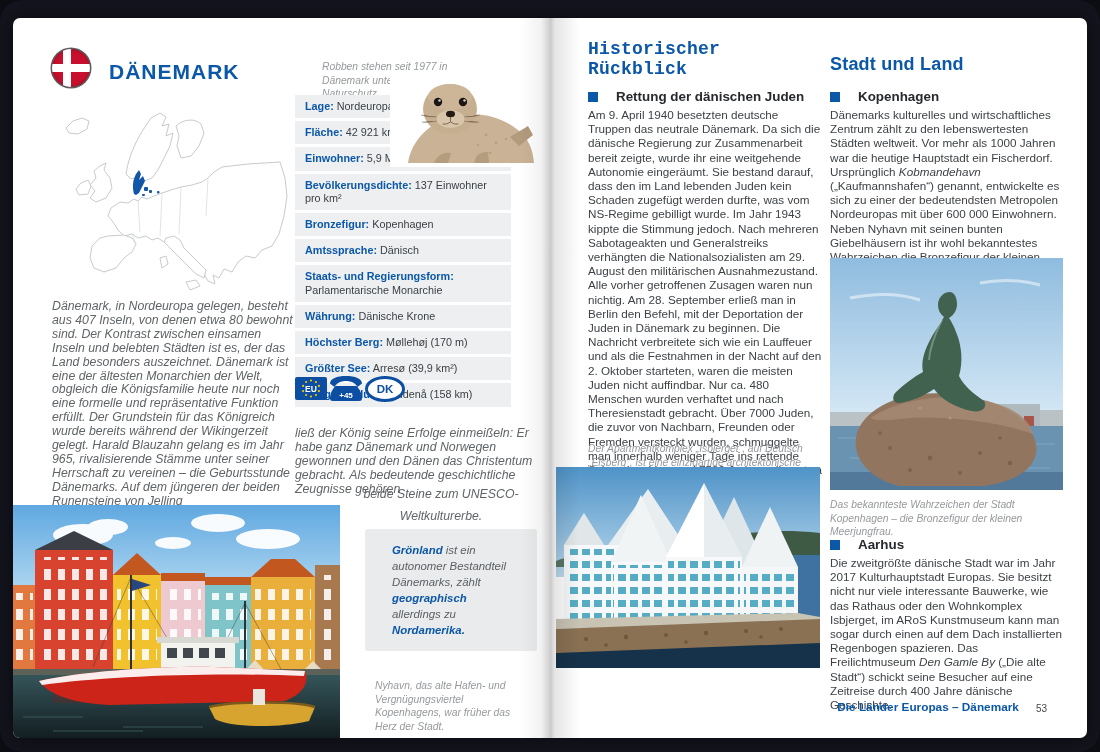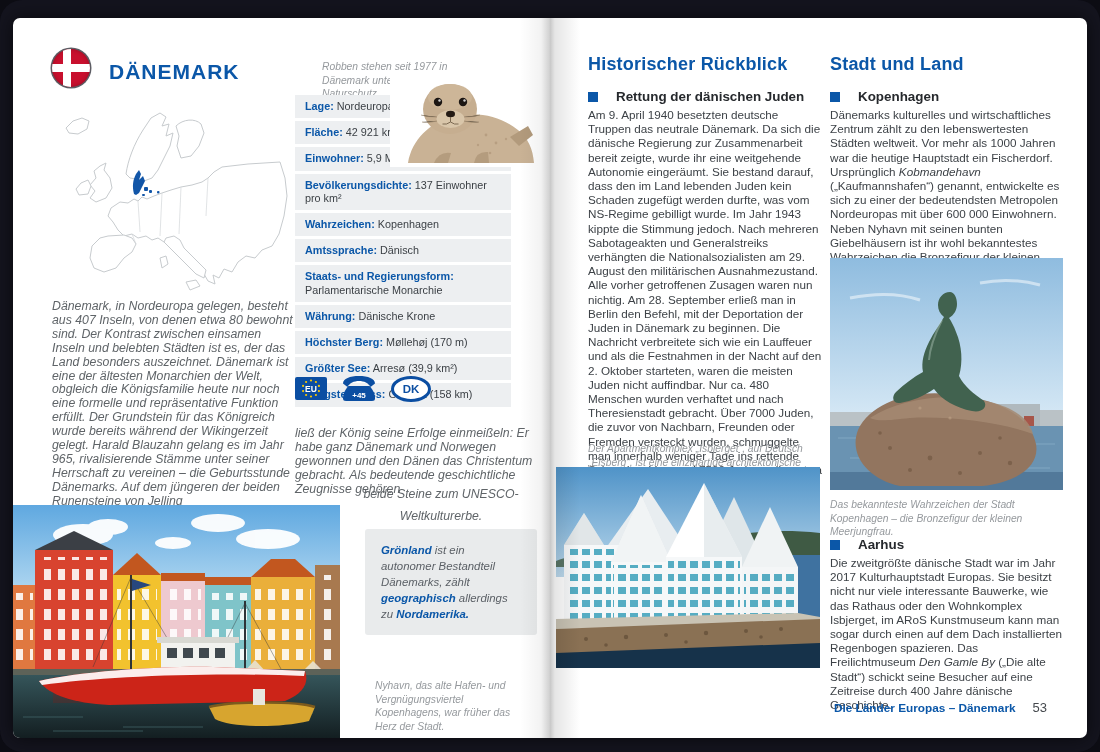--- a/index.html
+++ b/index.html
@@ -17,41 +17,41 @@
   .flag-badge .h{position:absolute;left:0;top:15px;width:100%;height:8px;background:#fff;}
   .flag-badge .v{position:absolute;left:11px;top:0;width:8px;height:100%;background:#fff;}
   .country-title{position:absolute;left:96px;top:42px;font-size:21px;font-weight:bold;letter-spacing:1px;color:#0b57a8;}
   .europe-map{position:absolute;left:35px;top:68px;}
   .intro{position:absolute;left:39px;top:282px;width:243px;font-size:12.3px;line-height:13.9px;font-style:italic;color:#5f6468;}
   .seal-caption{position:absolute;left:309px;top:42px;width:128px;font-size:10.3px;line-height:13.5px;font-style:italic;color:#95999d;}
   .seal-photo{position:absolute;left:377px;top:55px;width:145px;height:94px;background:#fff;z-index:5;}
   .facts{position:absolute;left:282px;top:77px;width:216px;}
   .fact-row{background:#edeff1;padding:5px 10px;margin-bottom:3px;font-size:10.8px;line-height:13.2px;color:#3a3f44;}
   .fact-row .lbl{color:#0b57a8;font-weight:bold;}
-  .icons-row{position:absolute;left:282px;top:357px;display:flex;align-items:center;gap:13px;}
+  .icons-row{position:absolute;left:282px;top:357px;display:flex;align-items:center;}
   .dk-badge{width:40px;height:26px;}
   .continuation{position:absolute;left:282px;top:409px;width:246px;font-size:12.3px;line-height:13.9px;font-style:italic;color:#5f6468;}
   .continuation2{position:absolute;left:330px;top:465px;width:196px;text-align:center;font-size:12.3px;line-height:22px;font-style:italic;color:#5f6468;}
-  .gronland-box{position:absolute;left:352px;top:511px;width:172px;background:#e9ebec;border-radius:3px;padding:13px 16px;font-size:11.4px;line-height:16px;font-style:italic;color:#5b6066;}
+  .gronland-box{position:absolute;left:352px;top:511px;width:172px;background:#e9ebec;border-radius:3px;padding:13px 27px;font-size:11.4px;line-height:16px;font-style:italic;color:#5b6066;}
   .gronland-box b{color:#0b57a8;}
   .nyhavn-caption{position:absolute;left:362px;top:621px;width:152px;font-size:10.3px;line-height:13.5px;font-style:italic;color:#95999d;margin-top:40px;}
   .nyhavn-photo{position:absolute;left:0;top:487px;width:327px;height:233px;}
   
   .h1{position:absolute;font-size:18px;font-weight:bold;color:#0b57a8;letter-spacing:.2px;}
   .subhead{position:absolute;display:flex;align-items:center;gap:18px;font-size:13.4px;font-weight:bold;color:#26292d;}
   .subhead .sq{width:10px;height:10px;background:#0b57a8;flex:0 0 auto;}
   .body-text{position:absolute;font-size:11.7px;line-height:14.2px;color:#3d4247;text-align:left;}
   .photo-caption{position:absolute;font-size:10.3px;line-height:13.5px;font-style:italic;color:#95999d;}
   .col1{left:38px;width:234px;}
   .col2{left:280px;width:234px;}
   .photo-isbjerget{position:absolute;left:6px;top:449px;width:264px;height:201px;}
   .photo-mermaid{position:absolute;left:280px;top:240px;width:233px;height:232px;}
   .footer{position:absolute;left:280px;top:682px;width:217px;display:flex;justify-content:flex-end;align-items:flex-end;gap:17px;}
   .footer .flabel{font-size:11.8px;font-weight:bold;color:#0b57a8;}
-  .footer .fnum{font-size:13px;color:#45494e;}
+  .footer .fnum{font-size:10px;color:#45494e;}
 </style>
 </head>
 <body>
 
 <div class="stage">
   <div class="book">
 
     <div class="page page-left">
 
       <div class="flag-badge">
@@ -121,21 +121,21 @@
             <circle cx="116" cy="66" r="1.2"></circle>
             <circle cx="100" cy="80" r="1.3"></circle>
         </g>
       </svg>
 
       <div class="facts">
         <div class="fact-row"><span class="lbl">Lage:</span> <span>Nordeuropa</span></div>
         <div class="fact-row"><span class="lbl">Fläche:</span> <span>42 921 km²</span></div>
         <div class="fact-row"><span class="lbl">Einwohner:</span> <span>5,9 Millionen</span></div>
         <div class="fact-row"><span class="lbl">Bevölkerungsdichte:</span> <span>137 Einwohner pro km²</span></div>
-        <div class="fact-row"><span class="lbl">Wahrzeichen:</span> <span>Kopenhagen</span></div>
+        <div class="fact-row"><span class="lbl">Bronzefigur:</span> <span>Kopenhagen</span></div>
         <div class="fact-row"><span class="lbl">Amtssprache:</span> <span>Dänisch</span></div>
         <div class="fact-row"><span class="lbl">Staats- und Regierungsform:</span> <span>Parlamentarische Monarchie</span></div>
         <div class="fact-row"><span class="lbl">Währung:</span> <span>Dänische Krone</span></div>
         <div class="fact-row"><span class="lbl">Höchster Berg:</span> <span>Møllehøj (170 m)</span></div>
         <div class="fact-row"><span class="lbl">Größter See:</span> <span>Arresø (39,9 km²)</span></div>
         <div class="fact-row"><span class="lbl">Längster Fluss:</span> <span>Gudenå (158 km)</span></div>
       </div>
 
       <div class="icons-row">
         <svg width="32" height="23" viewBox="0 0 32 23">
@@ -244,21 +244,21 @@
         <path d="M26,176 C70,166 150,161 200,162 L292,166 C296,176 292,188 272,196 L96,200 C60,198 36,190 26,176 Z" fill="#cc2418"></path>
         <path d="M26,176 C70,166 150,161 200,162 L292,166 L291,171 C200,167 92,171 29,180 Z" fill="#ffffff" opacity=".92"></path>
         <path d="M196,202 C220,196 284,196 302,202 L296,216 C262,224 216,222 202,214 Z" fill="#d7a52f"></path>
         <path d="M196,202 C220,196 284,196 302,202" stroke="#7c5a1d" stroke-width="2.5" fill="none"></path>
         <rect x="240" y="184" width="12" height="16" fill="#e8e6df"></rect>
       </svg>
     </div>
 
     <div class="page page-right">
 
-      <div class="h1 col1" style="top:36px;">Historischer Rückblick</div>
+      <div class="h1 col1" style="top:21px;font-family:Liberation Mono, monospace;">Historischer Rückblick</div>
       <div class="subhead col1" style="top:71px;">
         <span class="sq"></span>
         <span>Rettung der dänischen Juden</span>
       </div>
       <div class="body-text col1" style="top:90px;">Am 9. April 1940 besetzten deutsche Truppen das neutrale Dänemark. Da sich die dänische Regierung zur Zusammenarbeit bereit zeigte, wurde ihr eine weitgehende Autonomie eingeräumt. Sie bestand darauf, dass den im Land lebenden Juden kein Schaden zugefügt werden durfte, was vom NS-Regime gebilligt wurde. Im Jahr 1943 kippte die Stimmung jedoch. Nach mehreren Sabotageakten und Generalstreiks verhängten die Nationalsozialisten am 29. August den militärischen Ausnahmezustand. Alle vorher getroffenen Zusagen waren nun nichtig. Am 28. September erließ man in Berlin den Befehl, mit der Deportation der Juden in Dänemark zu beginnen. Die Nachricht verbreitete sich wie ein Lauffeuer und als die Festnahmen in der Nacht auf den 2. Oktober starteten, waren die meisten Juden nicht auffindbar. Nur ca. 480 Menschen wurden verhaftet und nach Theresienstadt gebracht. Über 7000 Juden, die zuvor von Nachbarn, Freunden oder Fremden versteckt wurden, schmuggelte man innerhalb weniger Tage ins rettende Schweden. Von rund 7500 Juden sollen etwa 7400 überlebt haben.</div>
       <div class="photo-caption col1" style="top:424px;">Der Apartmentkomplex „Isbjerget“, auf Deutsch „Eisberg“, ist eine einzigartige architektonische Perle in Aarhus.</div>
 
       <svg class="photo-isbjerget" viewBox="0 0 264 201">
         <defs>
           <linearGradient id="iSky" x1="0" y1="0" x2="0" y2="1">

